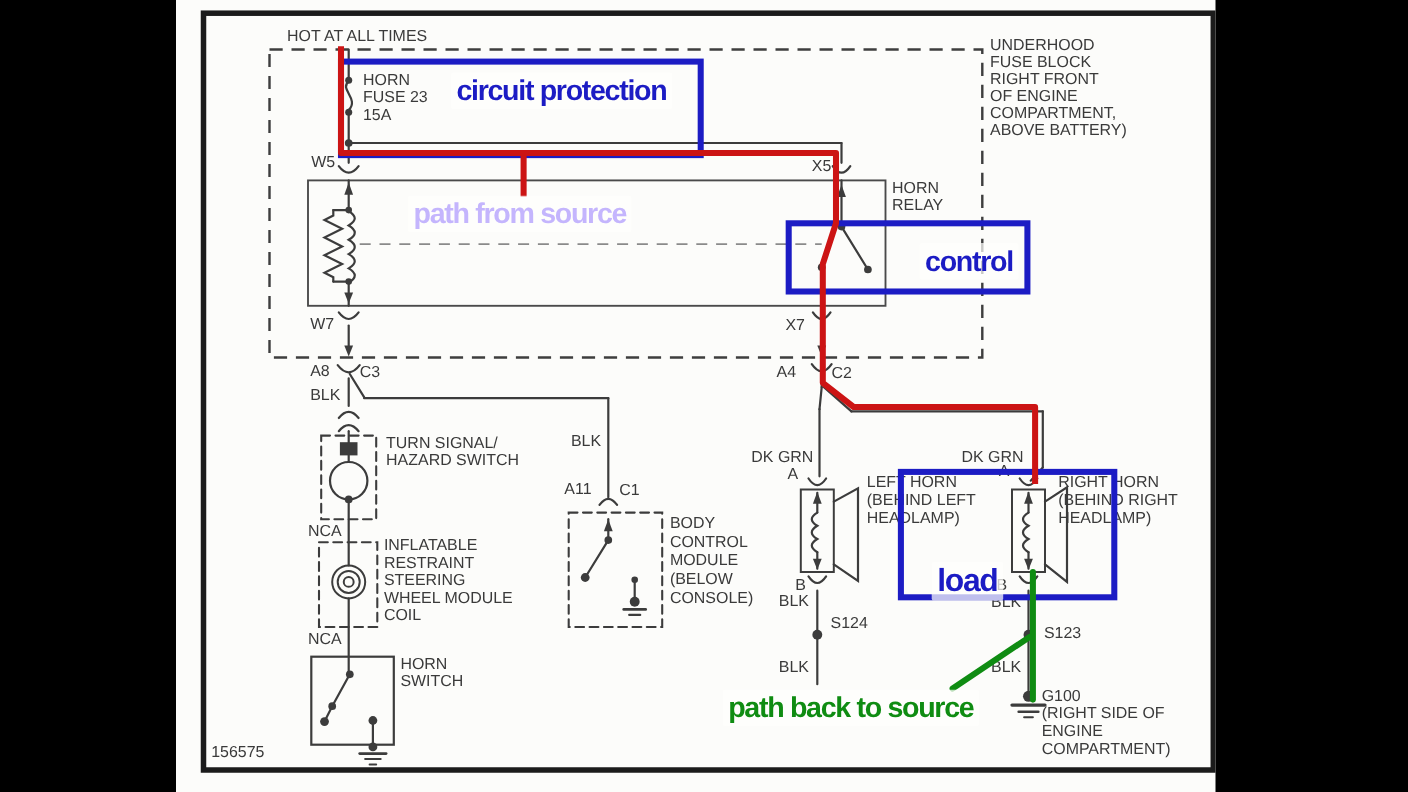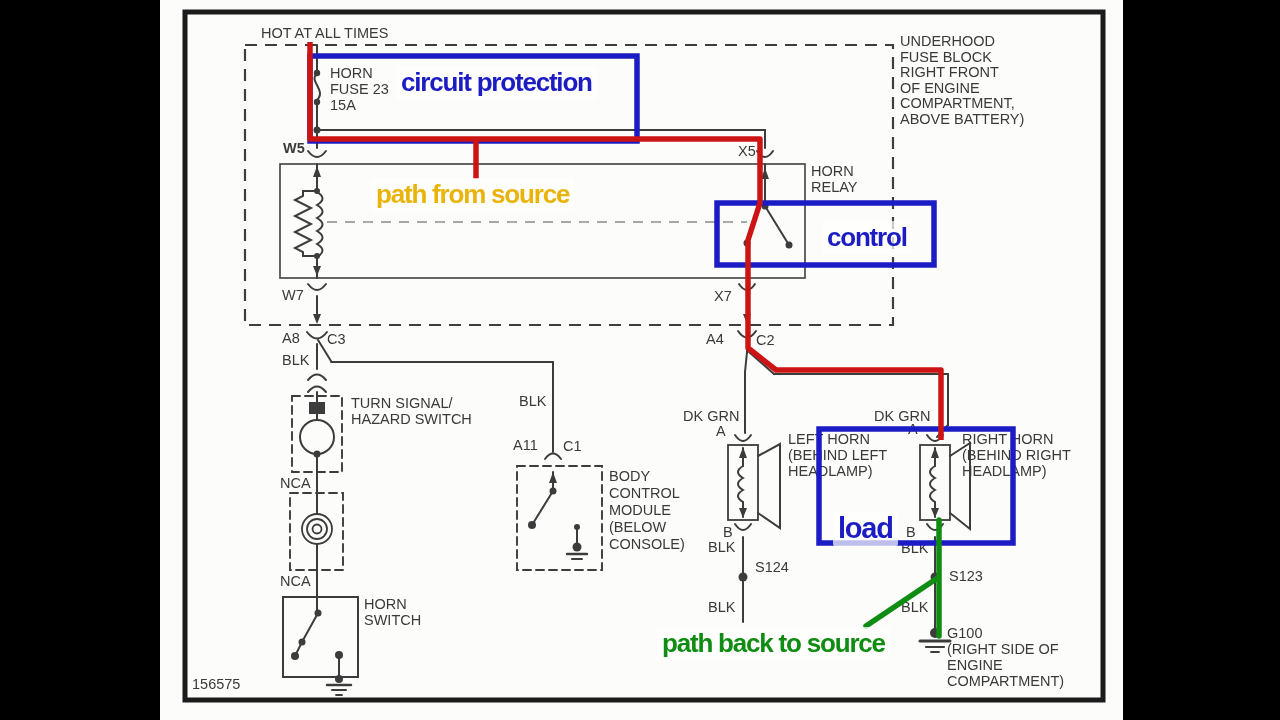--- a/index.html
+++ b/index.html
@@ -1,26 +1,26 @@
 <!DOCTYPE html>
 <html><head>
 <meta charset="utf-8">
 <style>
   html,body{margin:0;padding:0;background:#000;}
   .stage{position:relative;width:1105px;height:720px;background:#000;overflow:hidden;
-         font-family:"Liberation Sans",sans-serif;padding-left:28px;}
+         font-family:"Liberation Sans",sans-serif;}
   .page{position:absolute;left:160px;top:0;width:963px;height:720px;background:#fcfcfa;}
   svg.layer{position:absolute;left:0;top:0;width:1280px;height:720px;pointer-events:none;}
   .lyr1{z-index:1}.lyr3{z-index:3}
   .lbl{position:absolute;z-index:2;font-size:14.5px;line-height:16px;color:#3a3a3a;
        white-space:pre-line;letter-spacing:0px;}
   .ann{position:absolute;z-index:4;font-weight:bold;font-size:26px;letter-spacing:-1.2px;
        white-space:nowrap;background:rgba(255,255,252,0.72);padding:1px 5px;border-radius:2px;}
-  .ann-blue{color:#1c1cc4;}
-  .ann-red{color:#eab308;}
+  .ann-blue{color:#1c1cc4;margin-left:14px;}
+  .ann-red{color:#c4b5fd;}
   .ann-green{color:#0f8c12;}
   .ann-load{font-size:29px;}
 </style>
 </head>
 <body>
 
 <div class="stage">
   <div class="page"></div>
 
   <svg class="layer lyr1" viewBox="0 0 1280 720">
@@ -170,21 +170,21 @@
   <div class="lbl" style="left:261px;top:25px;">HOT AT ALL TIMES</div>
   <div class="lbl" style="left:330px;top:65px;">HORN
 FUSE 23
 15A</div>
   <div class="lbl" style="left:900px;top:34px;line-height:15.5px;">UNDERHOOD
 FUSE BLOCK
 RIGHT FRONT
 OF ENGINE
 COMPARTMENT,
 ABOVE BATTERY)</div>
-  <div class="lbl" style="left:283px;top:140px;font-weight:bold;">W5</div>
+  <div class="lbl" style="left:283px;top:140px;">W5</div>
   <div class="lbl" style="left:738px;top:143px;">X5</div>
   <div class="lbl" style="left:811px;top:163px;">HORN
 RELAY</div>
   <div class="lbl" style="left:282px;top:287px;">W7</div>
   <div class="lbl" style="left:714px;top:288px;">X7</div>
   <div class="lbl" style="left:282px;top:330px;">A8</div>
   <div class="lbl" style="left:327px;top:331px;">C3</div>
   <div class="lbl" style="left:282px;top:352px;">BLK</div>
   <div class="lbl" style="left:706px;top:331px;">A4</div>
   <div class="lbl" style="left:756px;top:332px;">C2</div>
@@ -192,20 +192,25 @@
   <div class="lbl" style="left:513px;top:437px;">A11</div>
   <div class="lbl" style="left:563px;top:438px;">C1</div>
   <div class="lbl" style="left:609px;top:468px;line-height:17px;">BODY
 CONTROL
 MODULE
 (BELOW
 CONSOLE)</div>
   <div class="lbl" style="left:351px;top:395px;">TURN SIGNAL/
 HAZARD SWITCH</div>
   <div class="lbl" style="left:280px;top:475px;">NCA</div>
+  <div class="lbl" style="left:349px;top:488px;">INFLATABLE
+RESTRAINT
+STEERING
+WHEEL MODULE
+COIL</div>
   <div class="lbl" style="left:280px;top:573px;">NCA</div>
   <div class="lbl" style="left:364px;top:596px;">HORN
 SWITCH</div>
   <div class="lbl" style="left:192px;top:676px;">156575</div>
   <div class="lbl" style="left:683px;top:408px;">DK GRN</div>
   <div class="lbl" style="left:716px;top:423px;">A</div>
   <div class="lbl" style="left:874px;top:408px;">DK GRN</div>
   <div class="lbl" style="left:908px;top:421px;">A</div>
   <div class="lbl" style="left:788px;top:431px;">LEFT HORN
 (BEHIND LEFT

